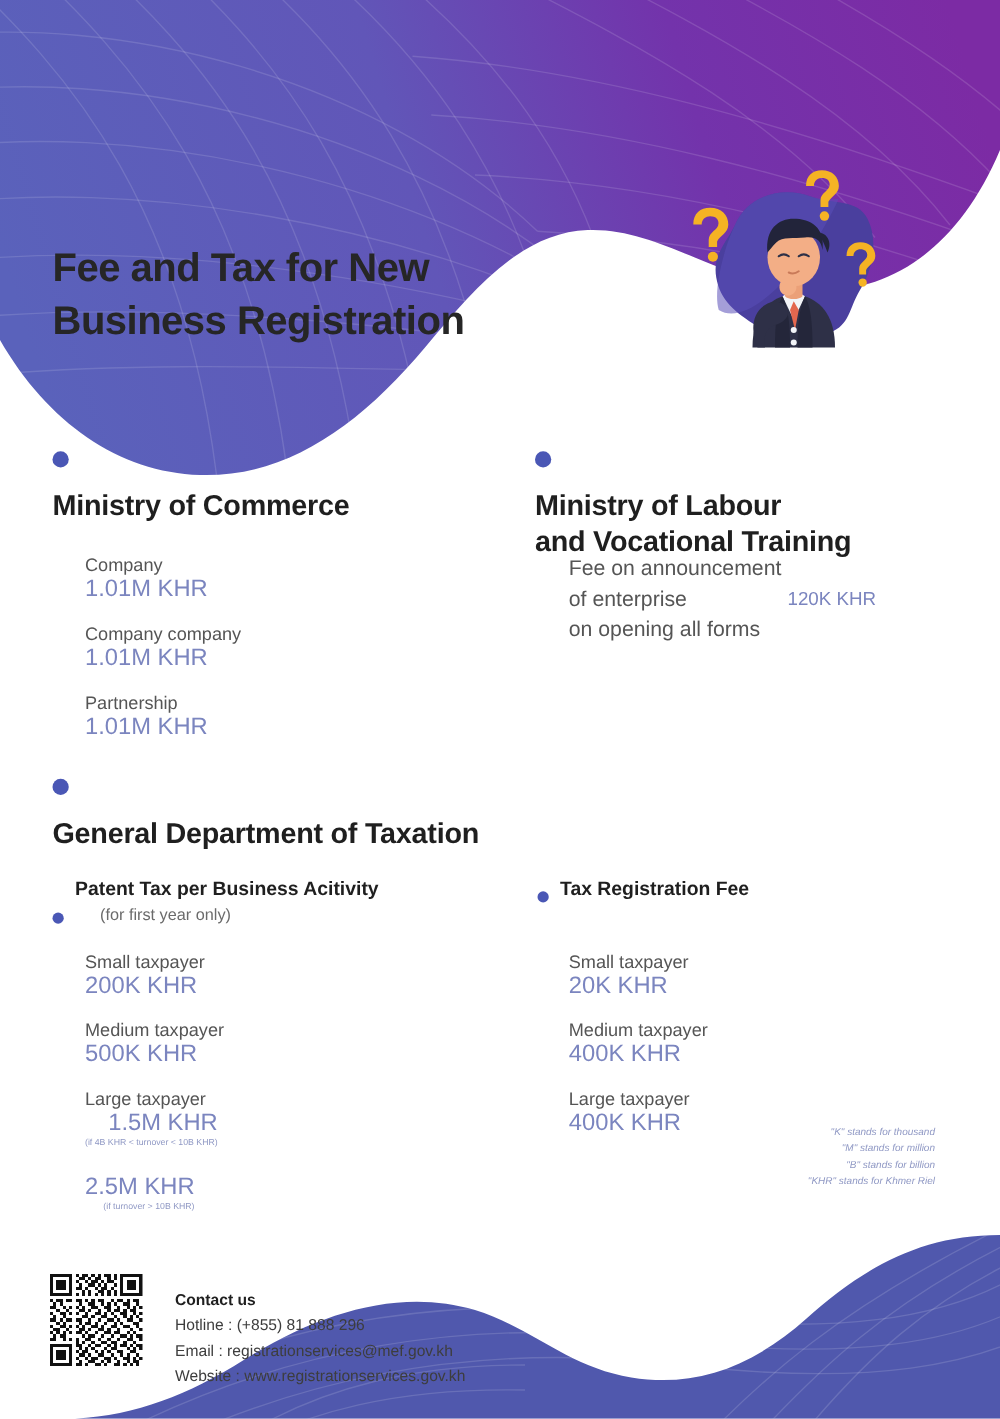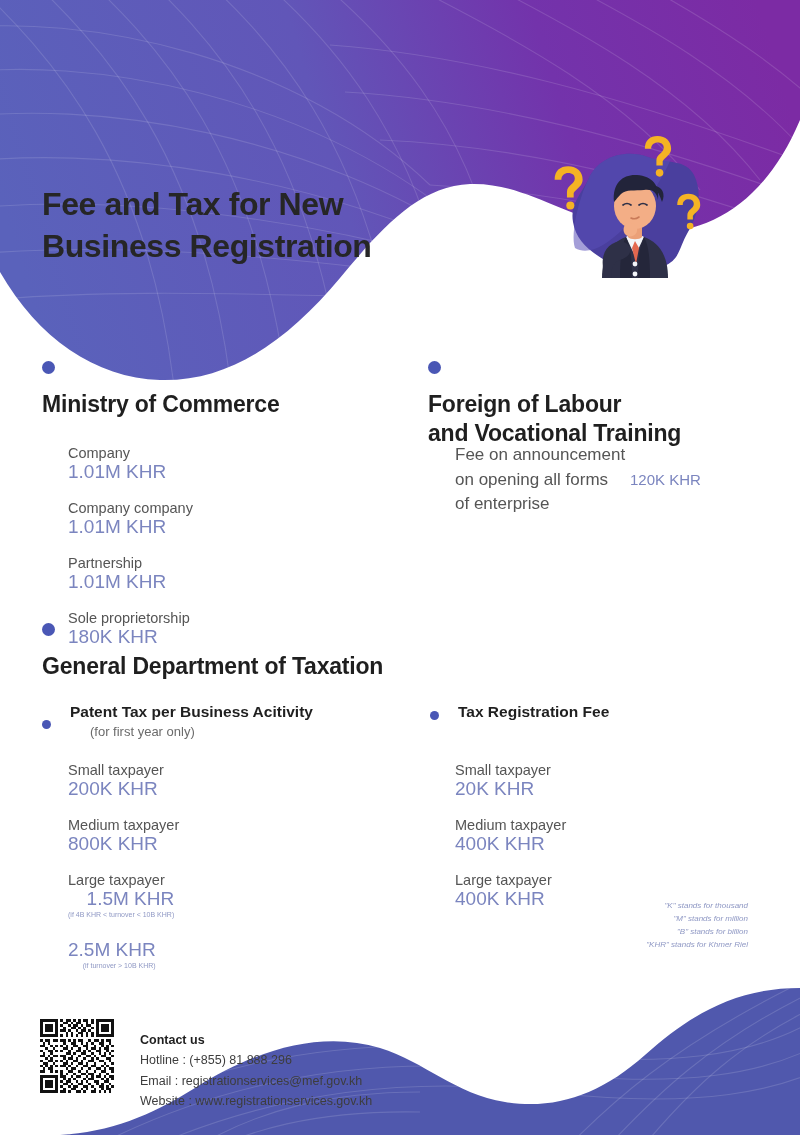--- a/index.html
+++ b/index.html
@@ -23,21 +23,21 @@
     top: 0;
     width: 800px;
     height: 1135px;
     pointer-events: none;
   }
 
   
   .page-title {
     position: absolute;
     left: 42px;
-    top: 184px;
+    top: 194px;
     width: 460px;
     font-size: 32px;
     line-height: 1.30;
     font-weight: bold;
     letter-spacing: -0.4px;
     color: #262626;
   }
   .page-title .tline { display: block; }
 
   
@@ -70,22 +70,22 @@
     line-height: 1.25;
     font-weight: bold;
     color: #1f1f1f;
     letter-spacing: -0.2px;
   }
   .head-text .tline { display: block; }
 
   .sub-head {
     position: absolute;
     display: flex;
-    align-items: center;
-    gap: 19px;
+    align-items: flex-end;
+    gap: 9px;
   }
   .bullet-sm {
     width: 9px;
     height: 9px;
     border-radius: 50%;
     background: #4a57b5;
     flex: none;
     margin-top: 7px;
   }
   .sub-head .sub-title {
@@ -334,39 +334,35 @@
     <span class="fee-value">1.01M KHR</span>
   </div>
   <div class="fee-row" style="margin-bottom:17px;">
     <span class="fee-label">Company company</span>
     <span class="fee-value">1.01M KHR</span>
   </div>
   <div class="fee-row" style="margin-bottom:17px;">
     <span class="fee-label">Partnership</span>
     <span class="fee-value">1.01M KHR</span>
   </div>
-  <div class="fee-row">
-    <span class="fee-label">Sole proprietorship</span>
-    <span class="fee-value">180K KHR</span>
-  </div>
 </div>
 
 <div class="section-head" style="left:428px; top:352px;">
   <span class="bullet-lg"></span>
   <span class="head-text">
-    <span class="tline">Foreign of Labour</span>
+    <span class="tline">Ministry of Labour</span>
     <span class="tline">and Vocational Training</span>
   </span>
 </div>
 
 <div class="fee-block" style="left:455px; top:443px; width:295px;">
   <span class="blk-label" style="width:175px;">
     <span style="display:block">Fee on announcement</span>
+    <span style="display:block">of enterprise</span>
     <span style="display:block">on opening all forms</span>
-    <span style="display:block">of enterprise</span>
   </span>
   <span class="blk-value">120K KHR</span>
 </div>
 
 <div class="section-head" style="left:42px; top:614px;">
   <span class="bullet-lg"></span>
   <span class="head-text">
     <span class="tline">General Department of Taxation</span>
   </span>
 </div>
@@ -379,21 +375,21 @@
   </span>
 </div>
 
 <div class="fee-table" style="left:68px; top:762px; width:296px;">
   <div class="fee-row" style="margin-bottom:17px;">
     <span class="fee-label">Small taxpayer</span>
     <span class="fee-value">200K KHR</span>
   </div>
   <div class="fee-row" style="margin-bottom:17px;">
     <span class="fee-label">Medium taxpayer</span>
-    <span class="fee-value">800K KHR</span>
+    <span class="fee-value">500K KHR</span>
   </div>
   <div class="fee-row">
     <span class="fee-label">Large taxpayer</span>
     <span>
       <span class="fee-value" style="display:block">1.5M KHR</span>
       <span class="fee-note" style="display:block">(if 4B KHR &lt; turnover &lt; 10B KHR)</span>
     </span>
   </div>
   <div class="fee-row" style="margin-top:20px;">
     <span class="fee-label"></span>

